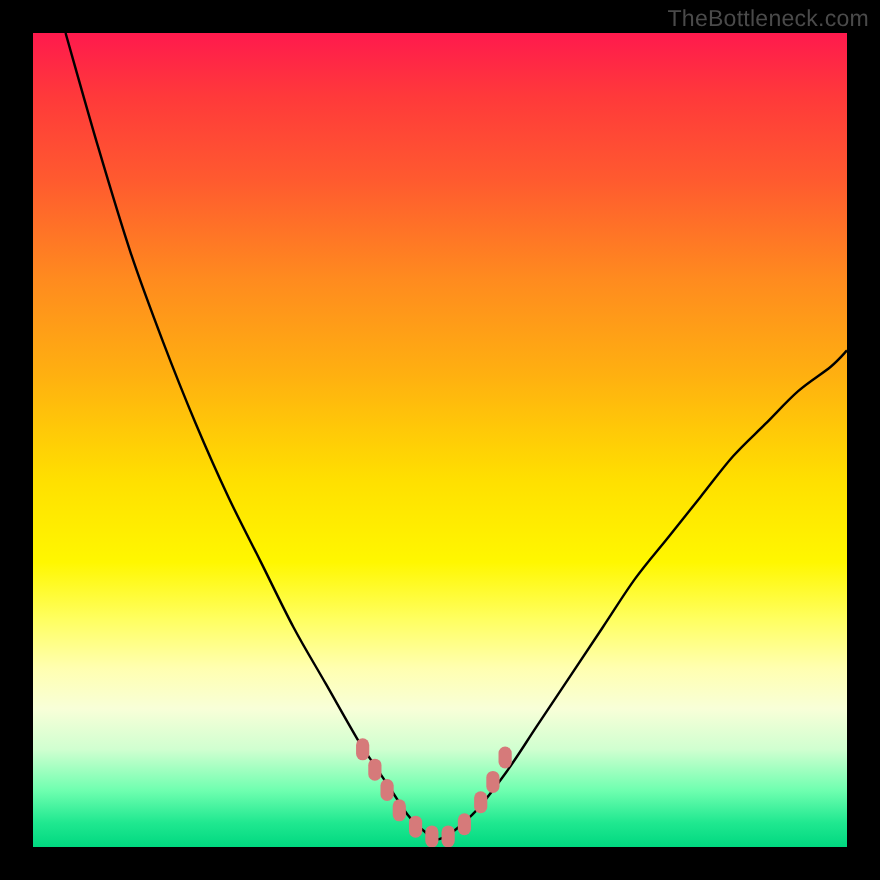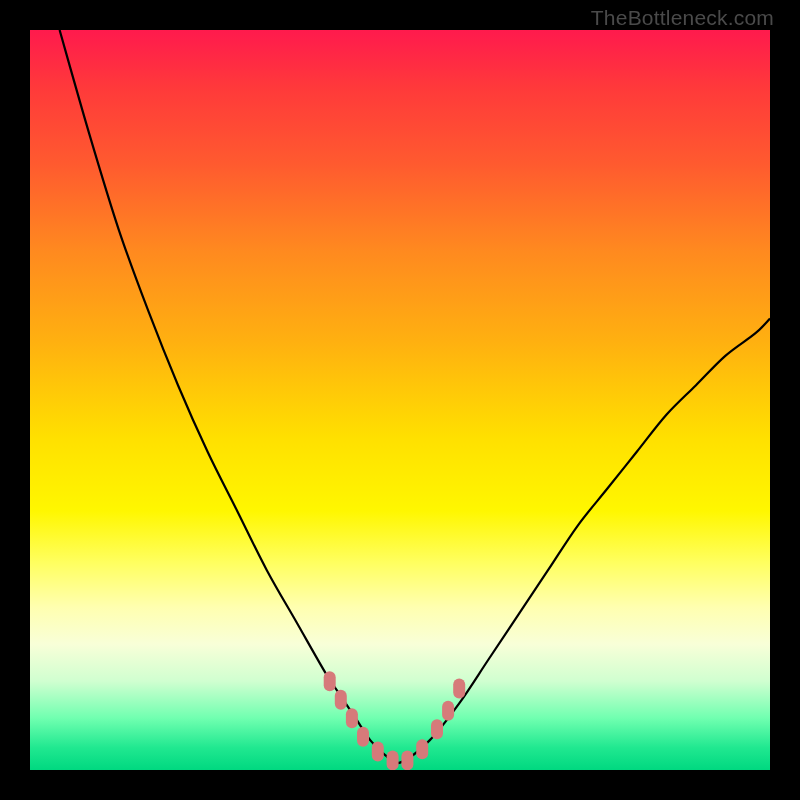--- a/index.html
+++ b/index.html
@@ -21,21 +21,21 @@
       #ffffb0 78%,
       #f8ffd8 83%,
       #d0ffd0 88%,
       #70ffb0 93%,
       #20e890 97%,
       #00d880 100%);
   }
   .watermark {
     position: absolute;
     top: 6px;
-    right: 26px;
+    right: 10px;
     color: #4a4a4a;
     font-size: 21px;
     font-weight: 500;
     letter-spacing: 0.2px;
     z-index: 5;
   }
   svg.plot {
     position: absolute;
     left: 30px; top: 30px;
     width: 740px; height: 740px;

